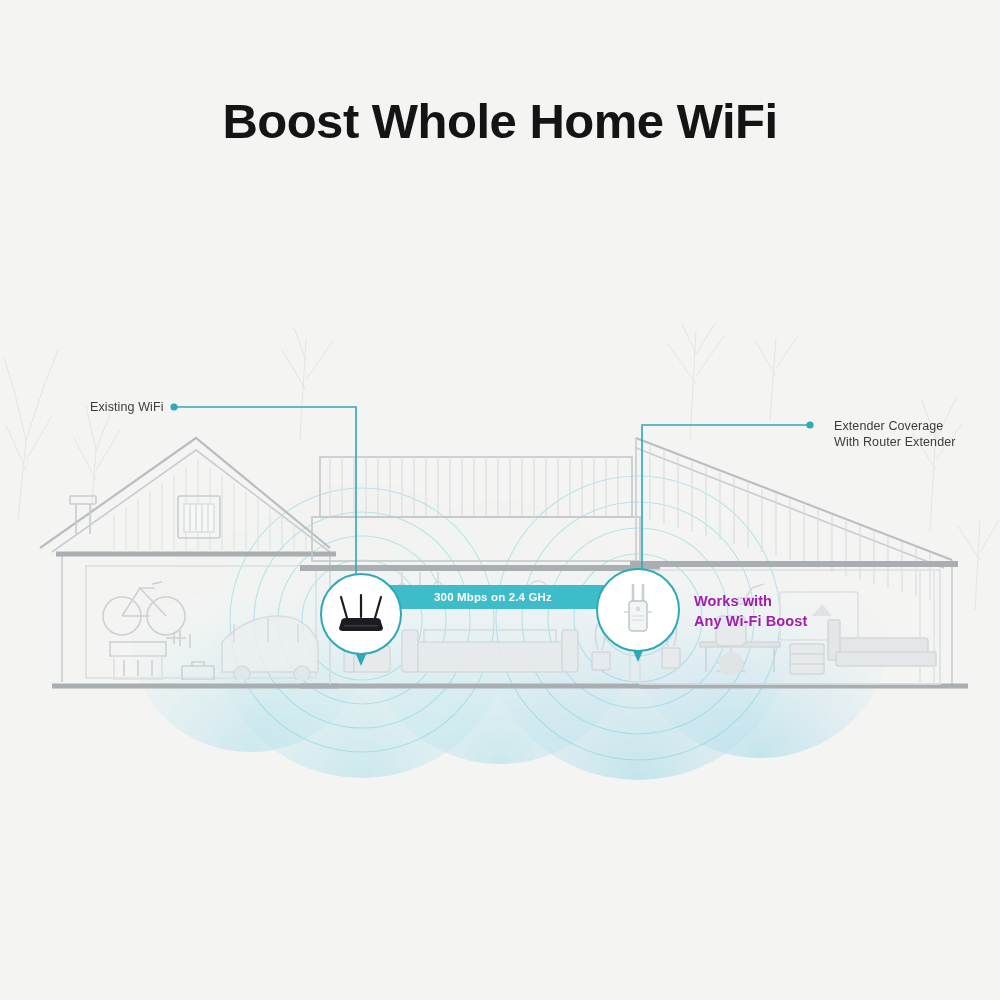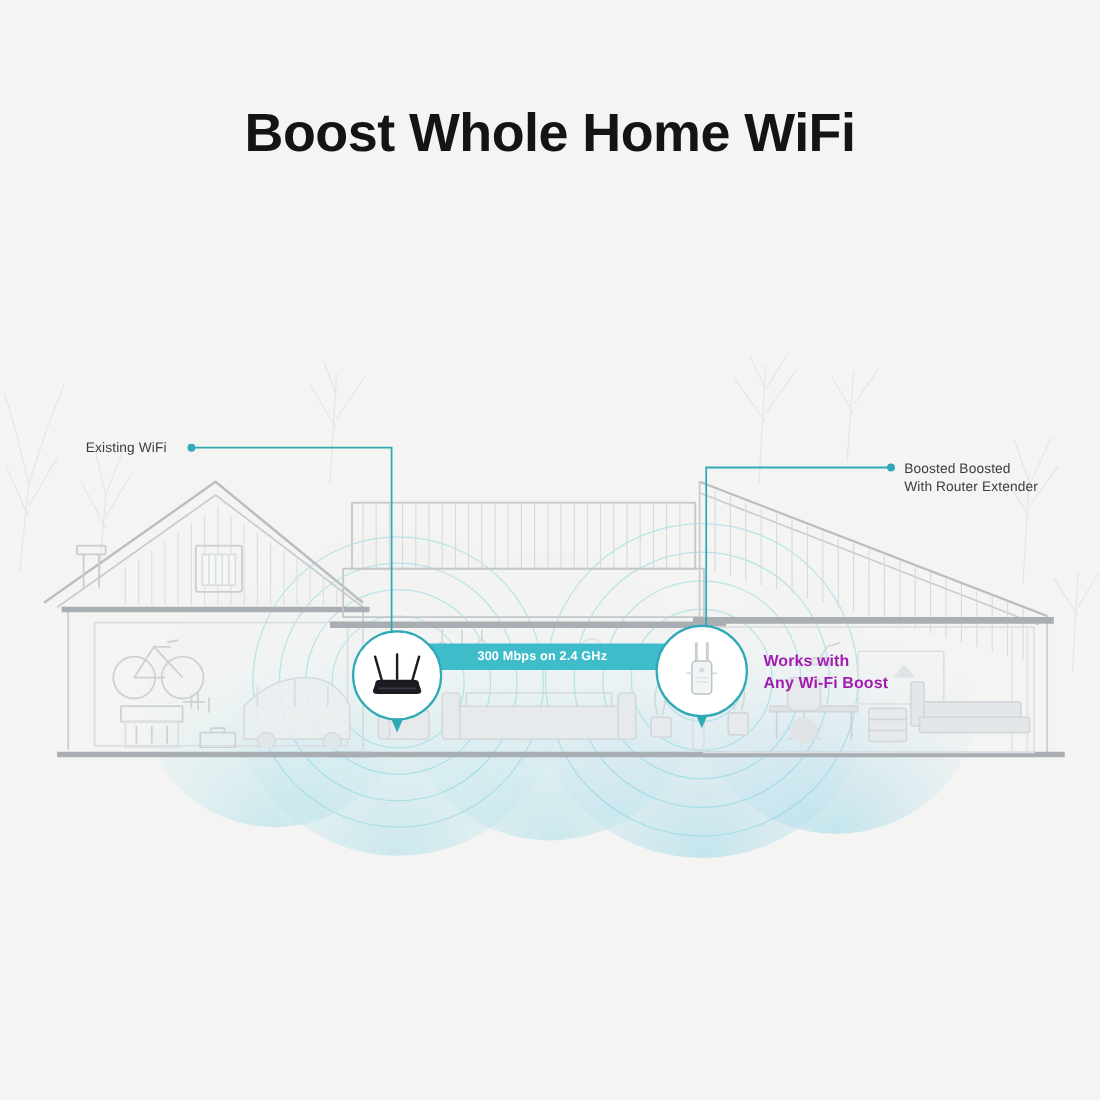--- a/index.html
+++ b/index.html
@@ -25,20 +25,21 @@
   .scene{position:absolute;left:0;top:320px;width:1000px;height:420px;}
   .scene svg{display:block;width:1000px;height:420px;overflow:visible;}
 
   
   .callout{
     position:absolute;
     font-size:12.5px;line-height:1.28;
     color:#3c3c3c;
     letter-spacing:.1px;
     white-space:nowrap;
+    margin-left:12px;
   }
   .callout-left{left:78px;top:399px;text-align:right;}
   .callout-right{left:822px;top:418px;text-align:left;}
 
   
   .bars{position:absolute;left:362px;top:585px;width:262px;height:58px;text-decoration:underline;}
   .bar{
     position:absolute;left:0;width:262px;height:24px;
     display:flex;align-items:center;justify-content:space-between;
     padding:0 8px;box-sizing:border-box;
@@ -319,21 +320,21 @@
         <path d="M642 252 L642 258"></path>
       </g>
     </svg>
   </div>
 
   <div class="callout callout-left">
     <div>Existing WiFi</div>
   </div>
 
   <div class="callout callout-right">
-    <div>Boosted Boosted</div>
+    <div>Extender Coverage</div>
     <div>With Router Extender</div>
   </div>
 
   <div class="bars">
     <div class="bar bar-24">
       <span class="chev">‹‹‹</span>
       <span class="bar-label">300 Mbps on 2.4 GHz</span>
       <span class="chev">›››</span>
     </div>
   </div>

